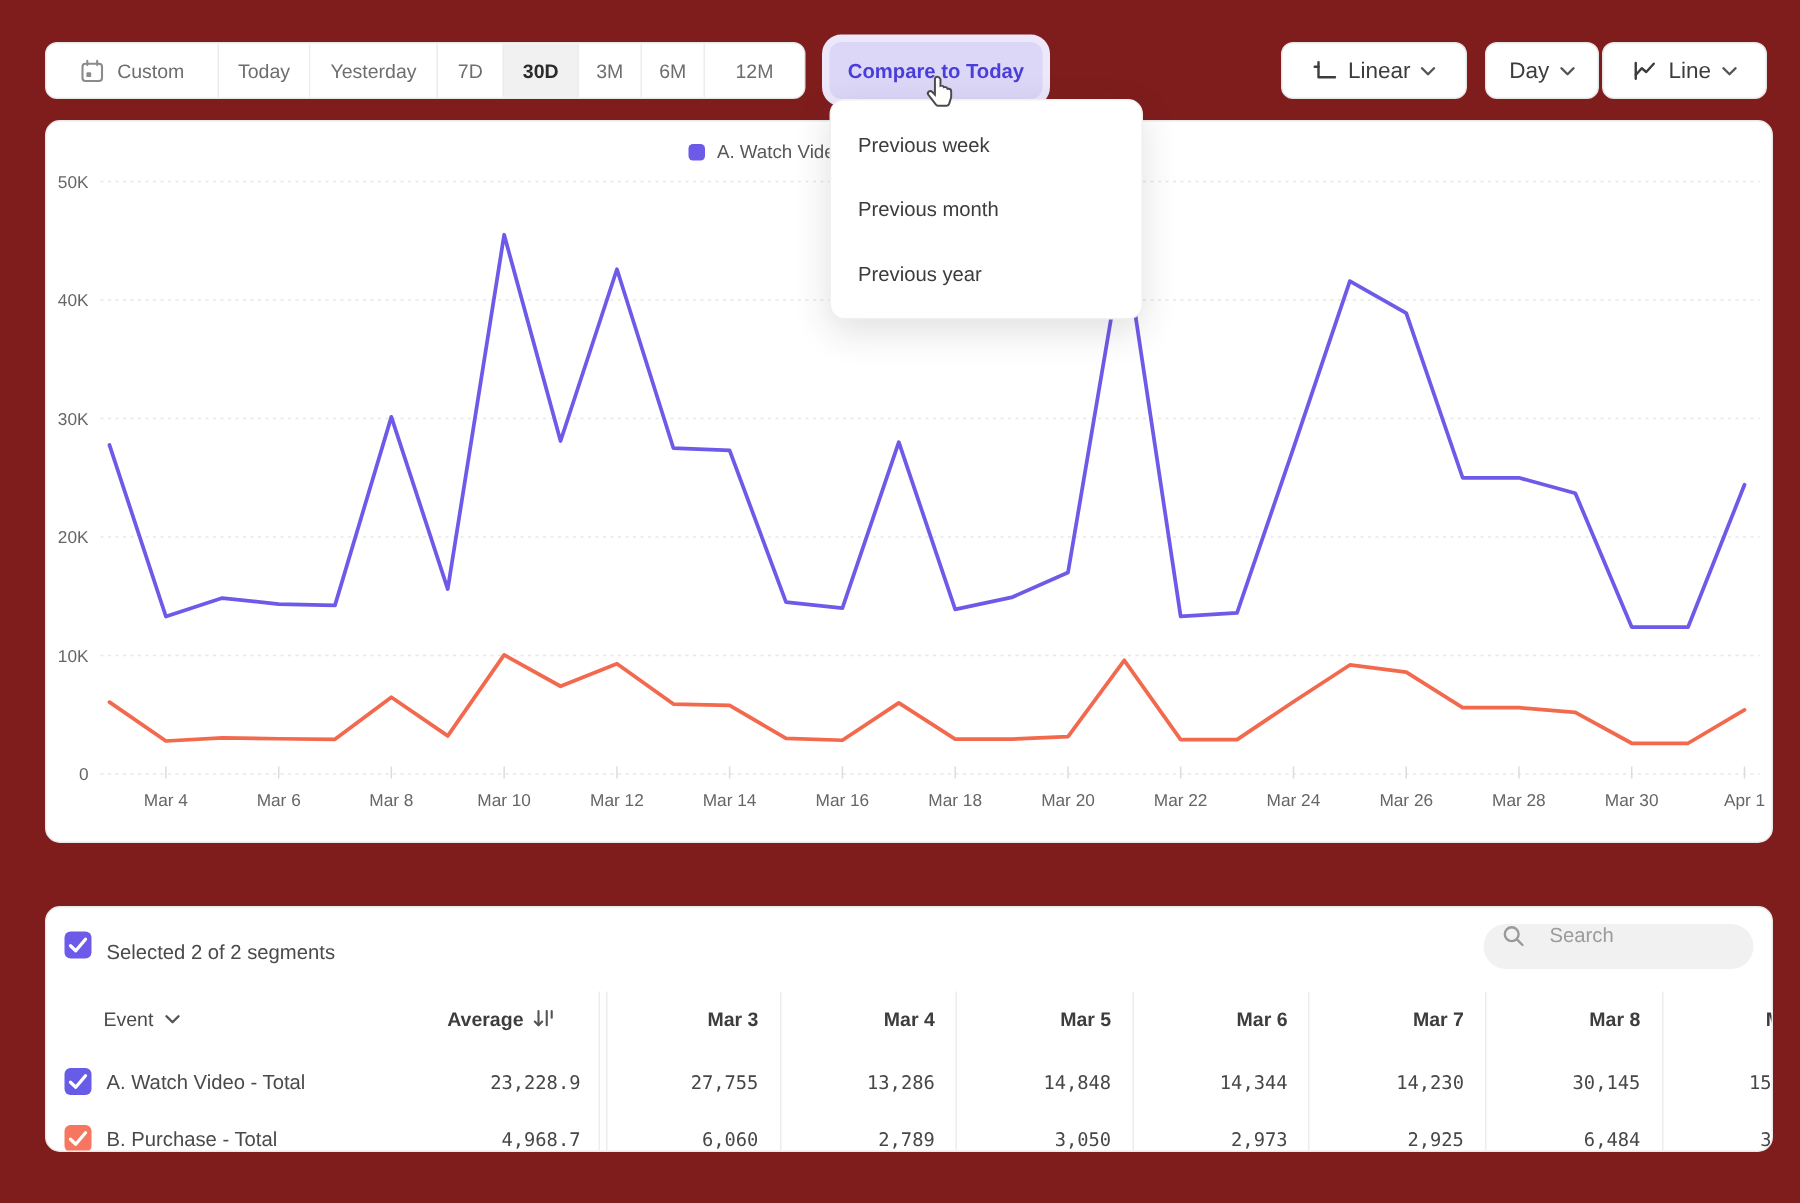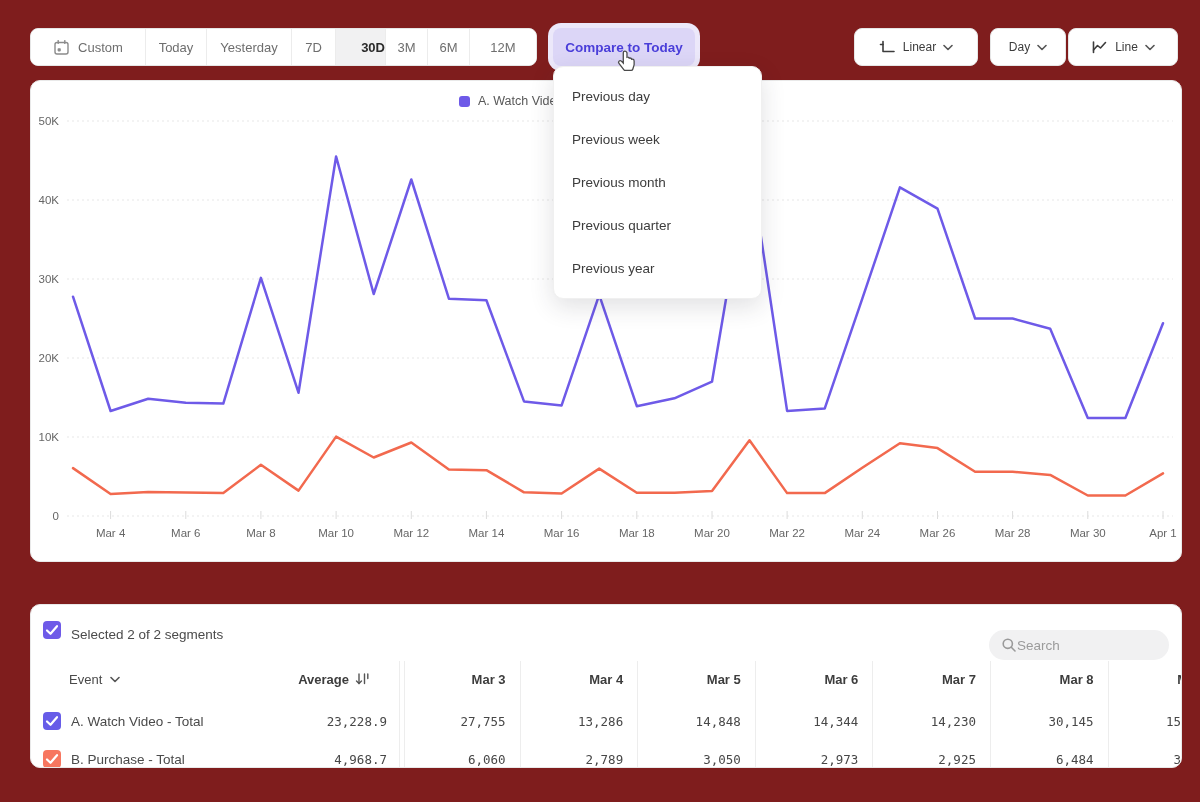--- a/index.html
+++ b/index.html
@@ -26,21 +26,21 @@
     box-shadow: 0 0 0 5px #ece8fa;
     color: #4a3ed9; font-size: 13.5px; font-weight: bold;
     font-family: "Liberation Sans", sans-serif; cursor: pointer; z-index: 15;
   }
   .cursor-glyph { position: absolute; left: 613px; top: 49px; z-index: 40; }
 
   .view-btn {
     position: absolute; top: 28px; height: 38px;
     display: inline-flex; align-items: center; justify-content: center; gap: 7px;
     background: #fff; border: 1px solid #e6e6e6; border-radius: 8px;
-    font-family: "Liberation Sans", sans-serif; font-size: 12px; font-weight: 500; color: #3c3c3c; cursor: pointer;
+    font-family: "Liberation Sans", sans-serif; font-size: 15px; font-weight: 500; color: #3c3c3c; cursor: pointer;
   }
   #view-btn-0 { left: 854px; width: 124px; }
   #view-btn-1 { left: 990px; width: 76px; }
   #view-btn-2 { left: 1068px; width: 110px; }
 
   
   .menu {
     position: absolute; left: 553px; top: 66px; width: 209px;
     background: #fff; border: 1px solid #f0f0f0; border-radius: 10px;
     box-shadow: 0 8px 24px rgba(40,40,60,0.14); padding: 8px 0; z-index: 20;
@@ -71,22 +71,22 @@
     border: 1px solid #e9e9e9; border-radius: 10px; background: #fff; overflow: hidden;
   }
   .seg-summary-row { position: absolute; left: 0; top: 0; width: 100%; height: 50px; }
   .checkbox {
     width: 18px; height: 18px; border-radius: 4px; display: inline-flex;
     align-items: center; justify-content: center; cursor: pointer; flex: none;
   }
   .seg-summary-row .checkbox { position: absolute; left: 12px; top: 16px; }
   .seg-summary-label { position: absolute; left: 40px; top: 22px; font-size: 13.5px; color: #4a4a4a; }
   .search-pill {
-    position: absolute; right: 12px; top: 25px; width: 180px; height: 30px;
-    background: #f1f1f2; border-radius: 15px; display: flex; align-items: center; padding: 0 12px; gap: 0;
+    position: absolute; right: 12px; top: 11px; width: 180px; height: 30px;
+    background: #f1f1f2; border-radius: 15px; display: flex; align-items: flex-start; padding: 0 12px; gap: 16px;
   }
   .search-pill input {
     border: none; background: transparent; outline: none; width: 120px;
     font-family: "Liberation Sans", sans-serif; font-size: 13.5px; color: #444;
   }
   .search-pill input::placeholder { color: #9b9b9b; }
 
   .trow { position: absolute; left: 0; width: 1312px; display: flex; align-items: center; }
   .thead { top: 56px; height: 36px; }
   .trow-1 { top: 97px; height: 38px; }
@@ -120,21 +120,21 @@
       </button>
       <button class="range-seg" style="width: 61px;">
         <span>Today</span>
       </button>
       <button class="range-seg" style="width: 85px;">
         <span>Yesterday</span>
       </button>
       <button class="range-seg" style="width: 44px;">
         <span>7D</span>
       </button>
-      <button class="range-seg selected" style="width: 50px; justify-content: flex-end;">
+      <button class="range-seg selected" style="width: 50px;">
         <span>30D</span>
       </button>
       <button class="range-seg" style="width: 42px;">
         <span>3M</span>
       </button>
       <button class="range-seg" style="width: 42px;">
         <span>6M</span>
       </button>
       <button class="range-seg" style="width: 66px;">
         <span>12M</span>
@@ -226,30 +226,24 @@
         </div>
         <div class="legend-item">
           <span class="legend-swatch" style="background:#F2694E"></span>
           <span>B. Purchase - Total</span>
         </div>
       </div>
   </div>
 
   <div class="menu" id="compare-menu">
       <div class="menu-item">
-        <span>Previous day</span>
-      </div>
-      <div class="menu-item">
         <span>Previous week</span>
       </div>
       <div class="menu-item">
         <span>Previous month</span>
-      </div>
-      <div class="menu-item">
-        <span>Previous quarter</span>
       </div>
       <div class="menu-item">
         <span>Previous year</span>
       </div>
     </div>
 
   <svg class="cursor-glyph" width="26" height="26" viewBox="0 0 24 24">
     <path d="M11 2c-.8 0-1.5.67-1.5 1.5V13l-1.8-1.8c-.6-.6-1.5-.6-2.1 0-.55.55-.6 1.4-.1 2l4.6 6c.3.4.75.6 1.25.6h5.4c.7 0 1.3-.45 1.5-1.1l1.1-3.6c.1-.3.15-.6.15-.9v-3.2c0-.9-.7-1.6-1.6-1.6-.2 0-.4.04-.6.1-.2-.7-.85-1.2-1.6-1.2-.25 0-.5.06-.7.16-.25-.6-.85-1-1.55-1-.2 0-.4.04-.55.1V3.5C12.5 2.67 11.8 2 11 2z" fill="#ffffff" stroke="#4a4a4a" stroke-width="1.2"></path>
   </svg>
 

